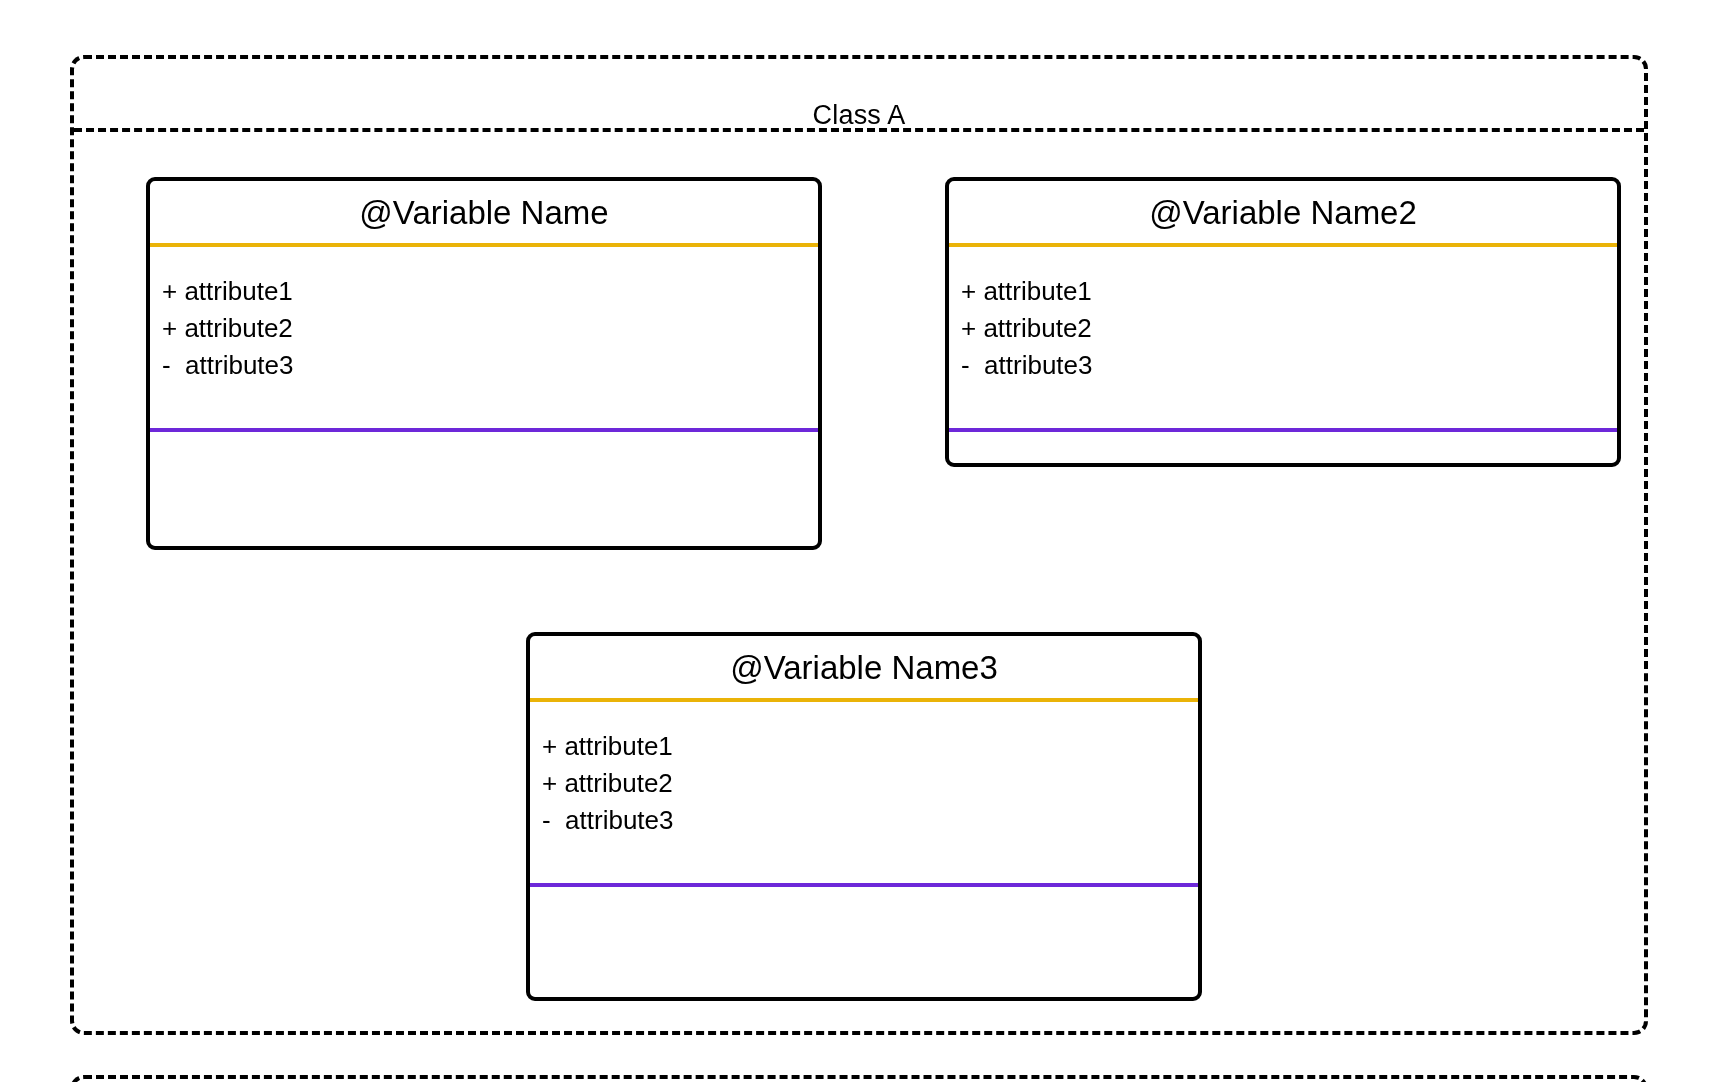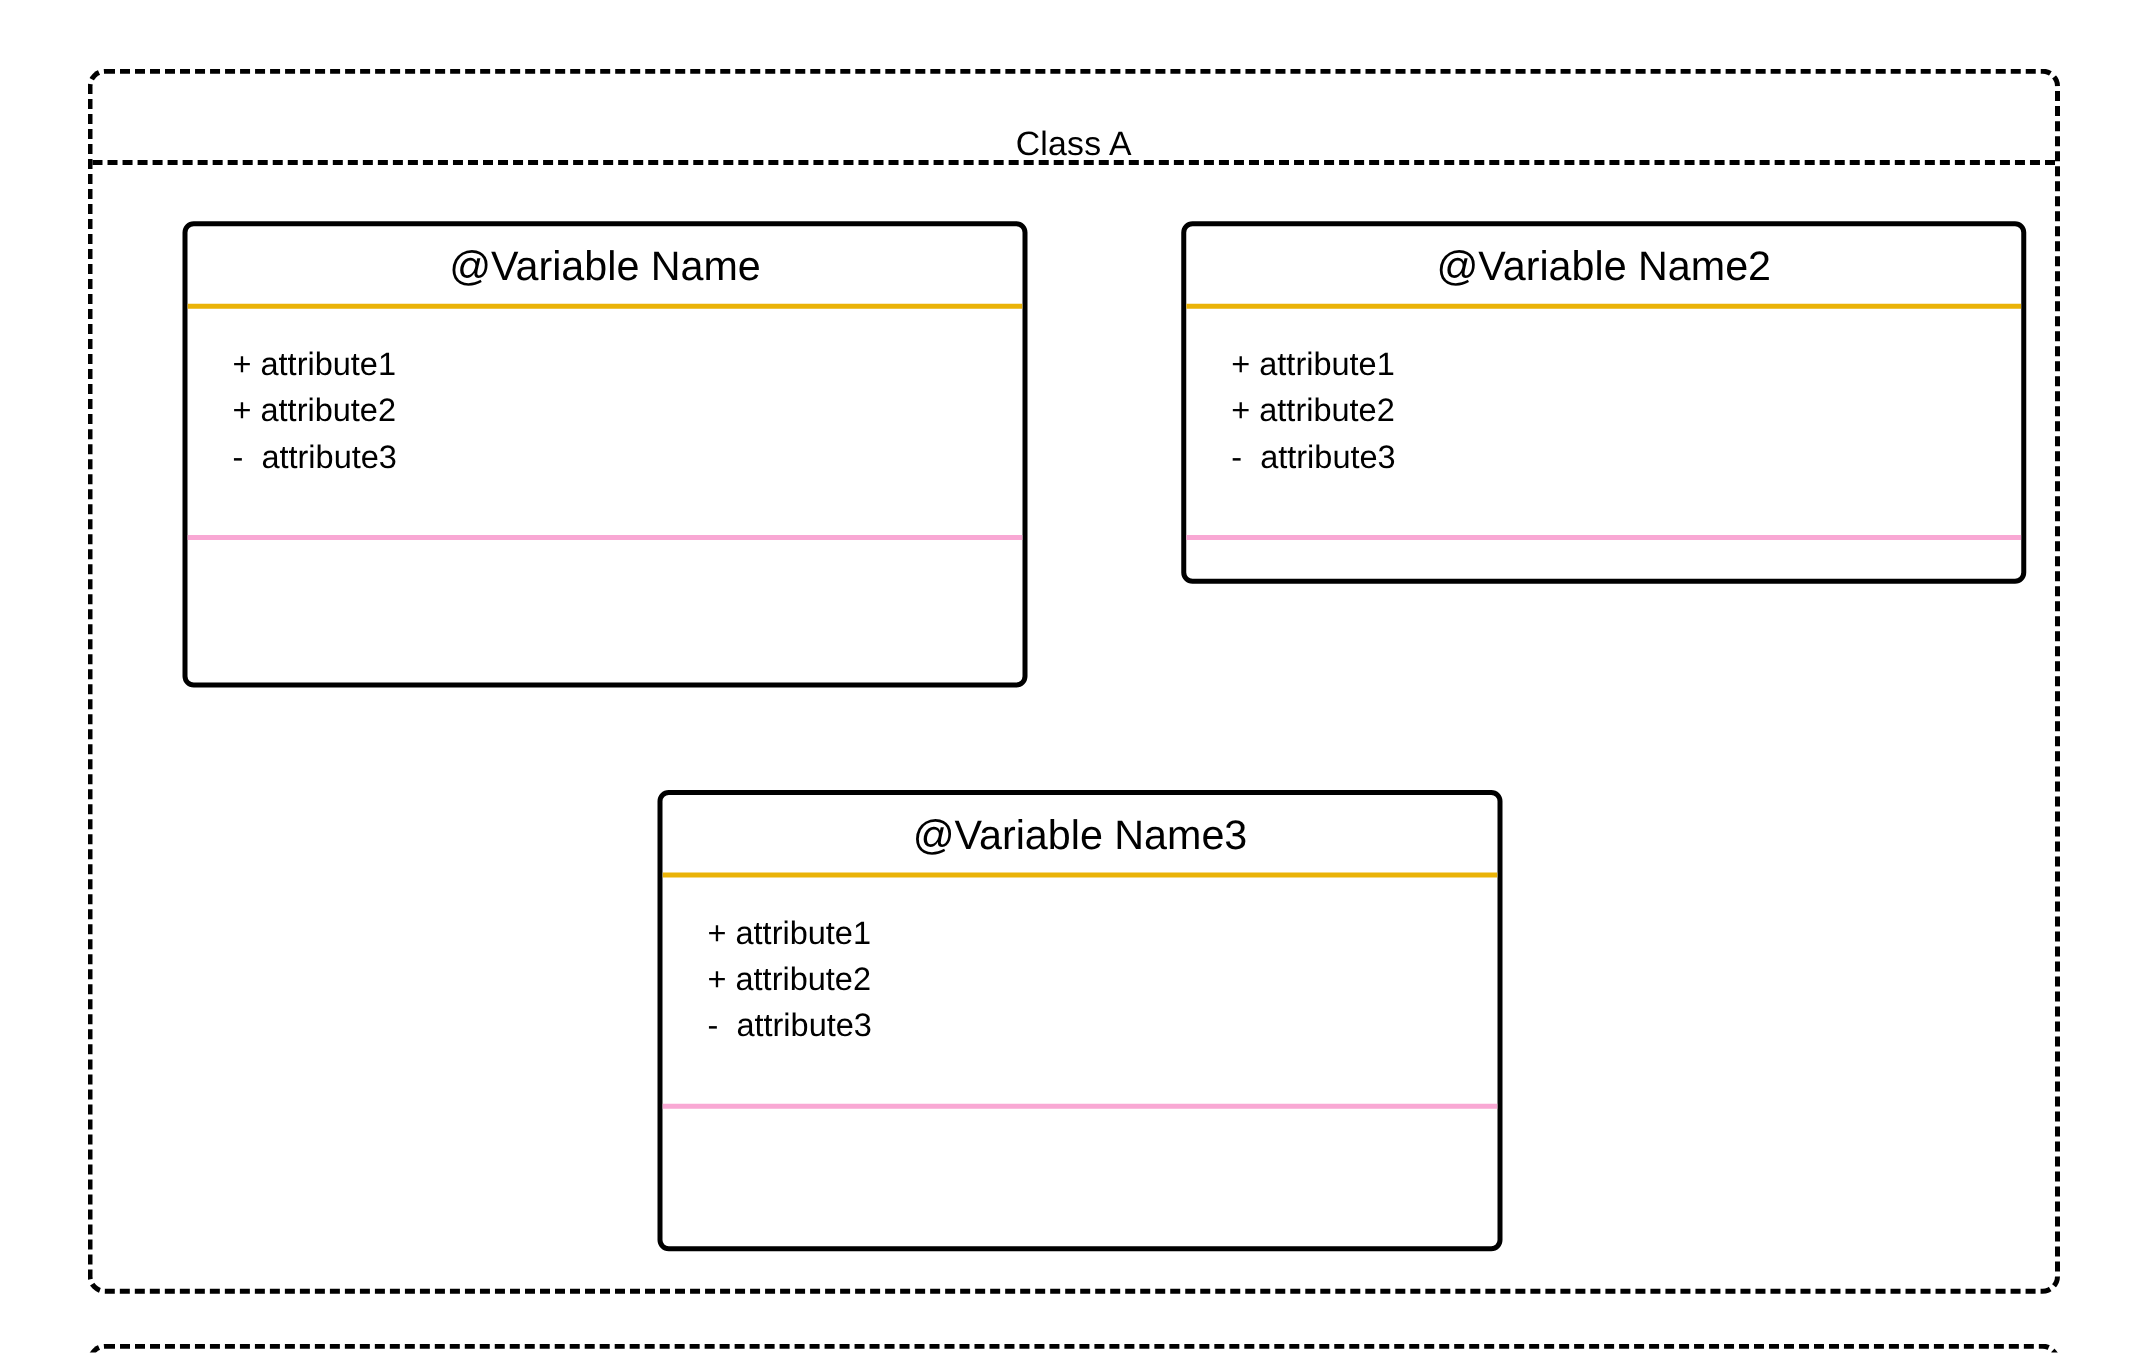--- a/index.html
+++ b/index.html
@@ -83,22 +83,22 @@
     align-items: center;
     justify-content: center;
     font-size: 33px;
     line-height: 1;
     white-space: nowrap;
   }
 
   .uml-attributes {
     flex: 0 0 185px;
     box-sizing: border-box;
-    border-bottom: 4px solid #f9a8d4;
-    padding: 26px 0 0 36px;
+    border-bottom: 4px solid #6d28d9;
+    padding: 26px 0 0 12px;
   }
 
   .uml-member {
     font-size: 26px;
     line-height: 37px;
     white-space: pre;
   }
 
   .uml-operations {
     flex: 1 1 auto;

